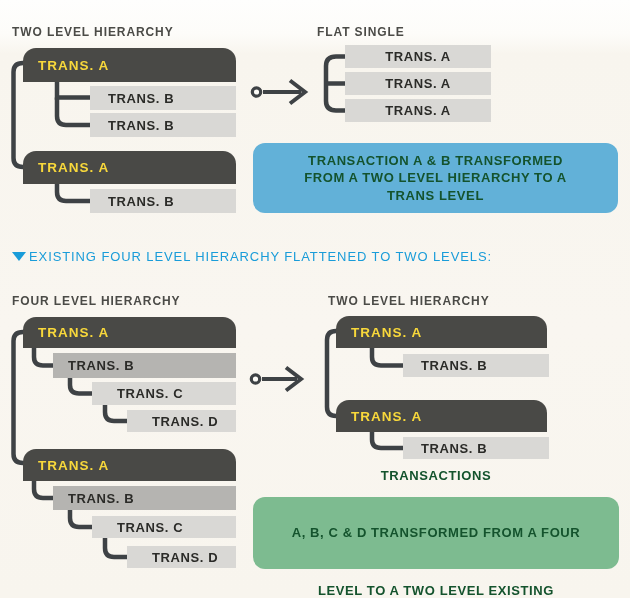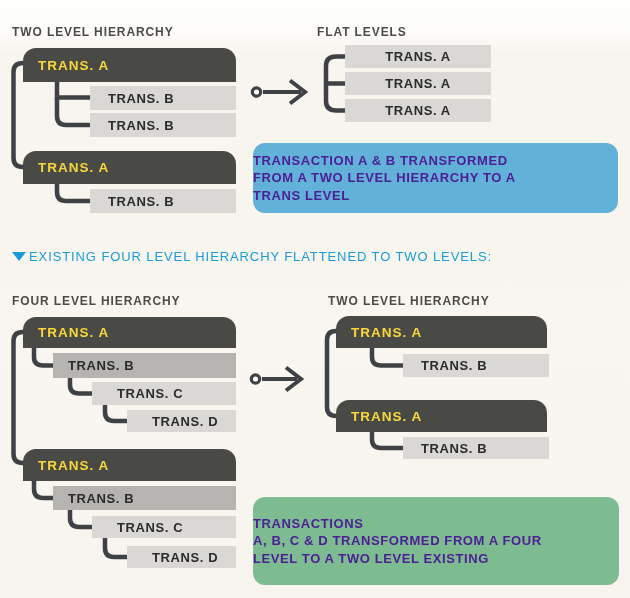--- a/index.html
+++ b/index.html
@@ -34,22 +34,22 @@
     padding-left:18px;font-size:13px;letter-spacing:0.6px;
   }
   .bar.mid{
     background:#b5b4b1;color:#2b2b28;
     padding-left:15px;font-size:13px;letter-spacing:0.6px;
   }
   .bar.pad15{padding-left:25px;}
   .bar.centered{justify-content:center;padding-left:0;}
   .callout{
     position:absolute;border-radius:12px;
-    color:#4c1d95;font-weight:bold;font-size:13px;
-    letter-spacing:0.6px;line-height:17.5px;
+    color:#14532d;font-weight:bold;font-size:13px;
+    letter-spacing:0.6px;text-align:center;line-height:17.5px;
     display:flex;flex-direction:column;justify-content:center;
   }
   #blue-callout{background:#62b1d8;}
   #green-callout{background:#7dbb90;}
   #section-divider{
     position:absolute;left:29px;top:250px;
     font-size:13px;font-weight:normal;color:#199cd9;
     letter-spacing:0.9px;white-space:nowrap;line-height:13px;
   }
   #divider-triangle{
@@ -109,21 +109,21 @@
   <div class="bar light" style="left:90px;top:113px;width:146px;height:24px;">
     <span>TRANS. B</span>
   </div>
   <div class="bar dark" style="left:23px;top:151px;width:213px;height:33px;">
     <span>TRANS. A</span>
   </div>
   <div class="bar light" style="left:90px;top:189px;width:146px;height:24px;">
     <span>TRANS. B</span>
   </div>
 
-  <div class="panel-title" style="left:317px;top:26px;">FLAT LEVELS</div>
+  <div class="panel-title" style="left:317px;top:26px;">FLAT SINGLE</div>
 
   <div class="bar light centered" style="left:345px;top:45px;width:146px;height:23px;">
     <span>TRANS. A</span>
   </div>
   <div class="bar light centered" style="left:345px;top:72px;width:146px;height:23px;">
     <span>TRANS. A</span>
   </div>
   <div class="bar light centered" style="left:345px;top:99px;width:146px;height:23px;">
     <span>TRANS. A</span>
   </div>
@@ -173,19 +173,19 @@
   <div class="bar light" style="left:403px;top:354px;width:146px;height:23px;">
     <span>TRANS. B</span>
   </div>
   <div class="bar dark" style="left:336px;top:400px;width:211px;height:32px;">
     <span>TRANS. A</span>
   </div>
   <div class="bar light" style="left:403px;top:437px;width:146px;height:22px;">
     <span>TRANS. B</span>
   </div>
 
-  <div id="green-callout" class="callout" style="left:253px;top:497px;width:366px;height:88px;">
+  <div id="green-callout" class="callout" style="left:253px;top:497px;width:366px;height:72px;gap:40px;">
     <div>TRANSACTIONS</div>
     <div>A, B, C &amp; D TRANSFORMED FROM A FOUR</div>
     <div>LEVEL TO A TWO LEVEL EXISTING</div>
   </div>
 
 </div>
 
 </body></html>

